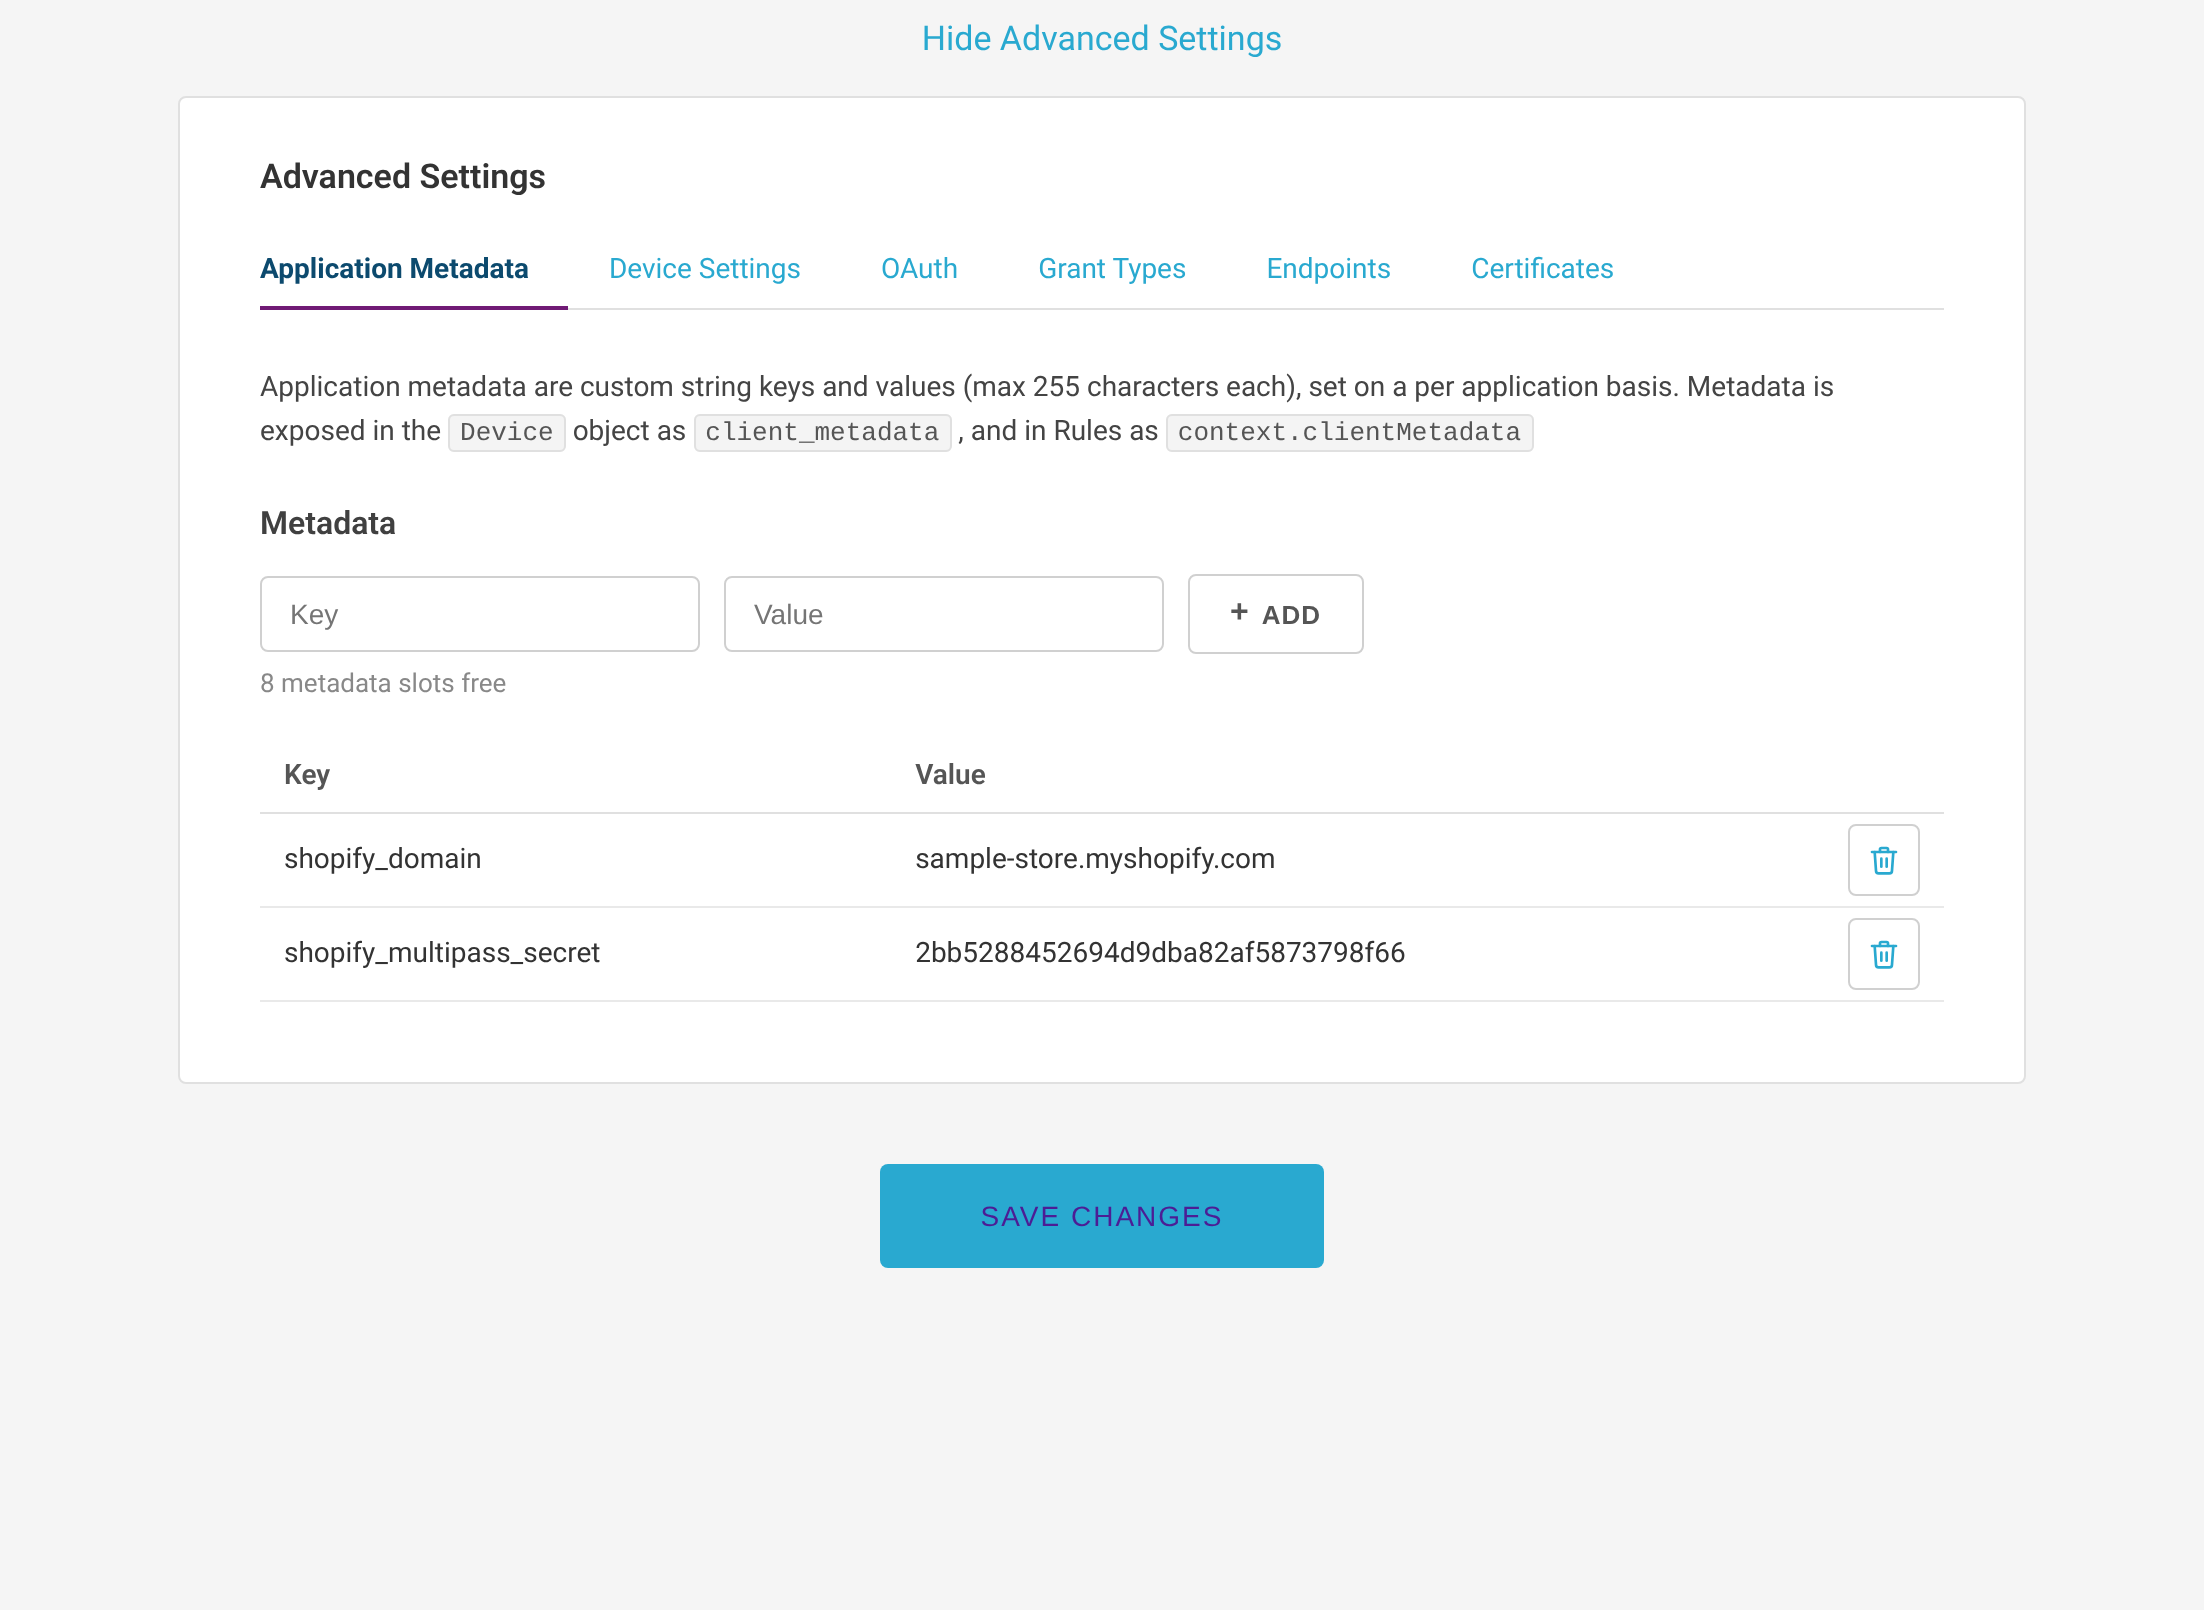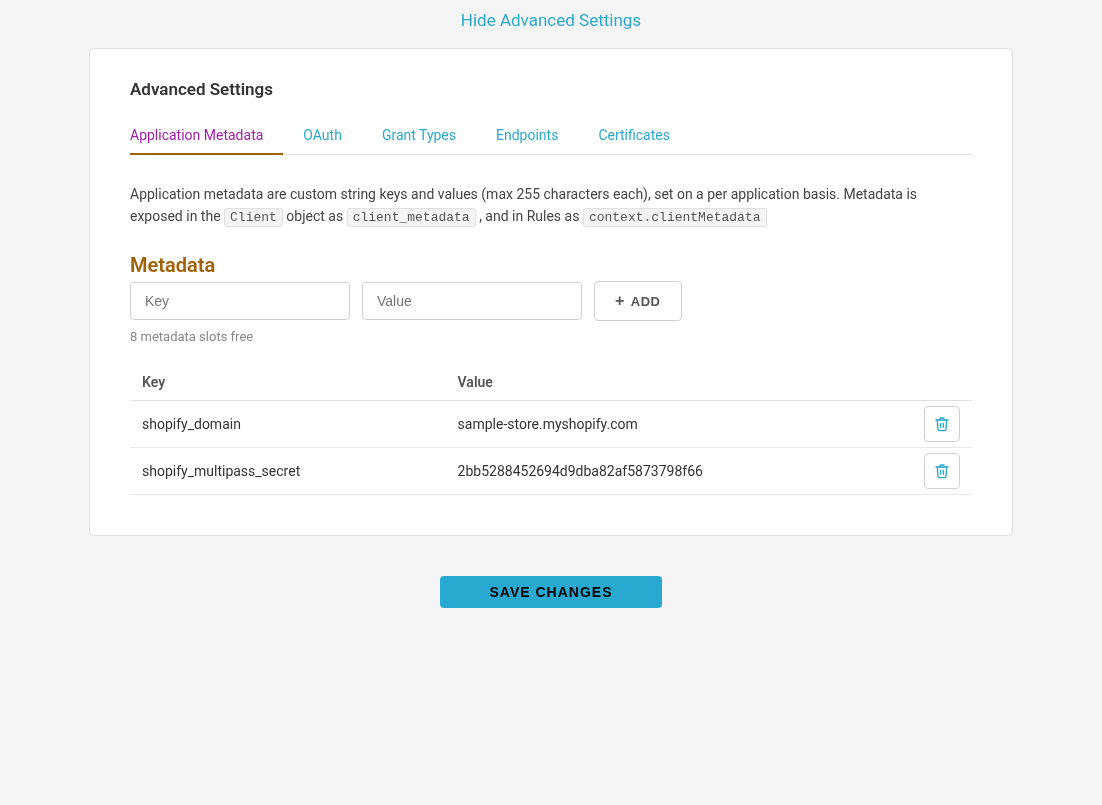--- a/index.html
+++ b/index.html
@@ -51,47 +51,48 @@
       padding: 10px 20px;
       cursor: pointer;
       color: #29a9d0;
       text-decoration: none;
       border-bottom: 2px solid transparent;
       margin-bottom: -1px;
       white-space: nowrap;
     }
 
     .tab:first-child {
-      color: #a21caf;
-      border-bottom: 2px solid #a16207;
+      color: #0c4a6e;
+      border-bottom: 2px solid #701a75;
       padding-left: 0;
+      font-weight: bold;
     }
 
     .description {
       font-size: 14px;
       color: #444;
       line-height: 1.6;
       margin-bottom: 24px;
     }
 
     .description code {
       background: #f4f4f4;
       border: 1px solid #e0e0e0;
       border-radius: 3px;
       padding: 1px 5px;
       font-family: 'Courier New', monospace;
       font-size: 13px;
       color: #555;
     }
 
     .metadata-label {
-      font-size: 20px;
-      font-weight: 600;
-      color: #a16207;
-      margin-bottom: 4px;
+      font-size: 16px;
+      font-weight: 600;
+      color: #404040;
+      margin-bottom: 16px;
     }
 
     .input-row {
       display: flex;
       gap: 12px;
       align-items: center;
       margin-bottom: 8px;
     }
 
     .input-key, .input-value {
@@ -165,50 +166,51 @@
     }
 
     .save-section {
       display: flex;
       justify-content: center;
       margin-top: 40px;
     }
 
     .save-btn {
       background: #29a9d0;
-      color: #000000;
+      color: #4c1d95;
       border: none;
       border-radius: 4px;
-      padding: 8px 50px;
-      font-size: 14px;
-      font-weight: 700;
+      padding: 18px 50px;
+      font-size: 14px;
+      font-weight: 400;
       letter-spacing: 1px;
       cursor: pointer;
       text-transform: uppercase;
     }
   </style>
 </head>
 <body>
 
 <a class="hide-advanced-link">Hide Advanced Settings</a>
 
 <div class="main-card">
 
   <div class="section-title">Advanced Settings</div>
 
   <div class="tabs">
     <a class="tab">Application Metadata</a>
+    <a class="tab">Device Settings</a>
     <a class="tab">OAuth</a>
     <a class="tab">Grant Types</a>
     <a class="tab">Endpoints</a>
     <a class="tab">Certificates</a>
   </div>
 
   <p class="description">
-    <span>Application metadata are custom string keys and values (max 255 characters each), set on a per application basis. Metadata is exposed in the </span><code>Client</code><span> object as </span><code>client_metadata</code><span> , and in Rules as </span><code>context.clientMetadata</code>
+    <span>Application metadata are custom string keys and values (max 255 characters each), set on a per application basis. Metadata is exposed in the </span><code>Device</code><span> object as </span><code>client_metadata</code><span> , and in Rules as </span><code>context.clientMetadata</code>
   </p>
 
   <div class="metadata-label">Metadata</div>
 
   <div class="input-row">
     <input class="input-key" type="text" placeholder="Key" style="">
     <input class="input-value" type="text" placeholder="Value" style="">
     <button class="add-btn">
       <span style="font-size:16px;">+</span>
       <span>ADD</span>

